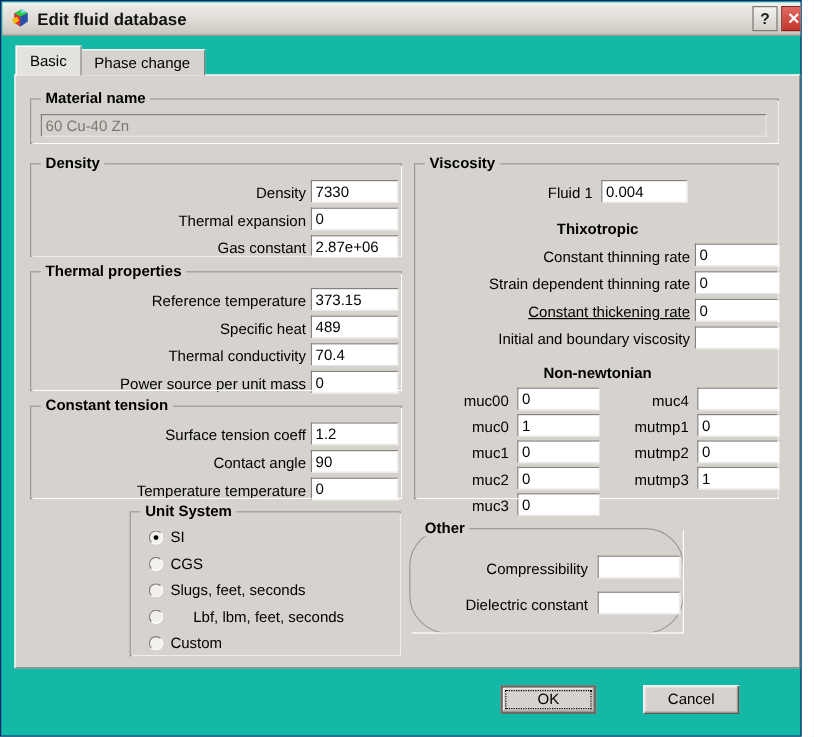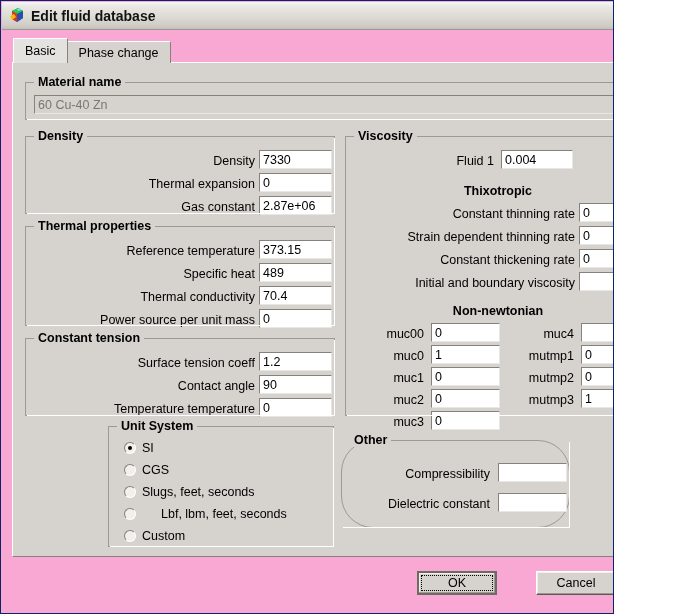--- a/index.html
+++ b/index.html
@@ -5,24 +5,24 @@
   html, body {
     margin: 0;
     padding: 0;
     background: #ffffff;
   }
   body {
     font-family: "Liberation Sans", sans-serif;
   }
   #window {
     position: relative;
-    width: 614px;
+    width: 668px;
     height: 614px;
     box-sizing: border-box;
-    background: #f9a8d4;
+    background: #14b8a6;
     border: 1px solid #0a246a;
     overflow: hidden;
   }
   
   #titlebar {
     position: absolute;
     left: 1px; top: 1px;
     width: 676px;
     height: 27px;
     background: linear-gradient(to bottom,
@@ -301,21 +301,21 @@
 
       <div class="flabel" style="left:60px; top:17px; width:88px;">Fluid 1</div>
       <input class="tf" style="left: 155px; top: 13px; width: 72px;" value="0.004">
 
       <div class="sectionhdr" style="left:0px; top:47px; width:304px;">Thixotropic</div>
 
       <div class="flabel" style="left:10px; top:70px; width:219px;">Constant thinning rate</div>
       <input class="tf" style="left: 233px; top: 66px; width: 71px;" value="0">
       <div class="flabel" style="left:10px; top:93px; width:219px;">Strain dependent thinning rate</div>
       <input class="tf" style="left: 233px; top: 89px; width: 71px;" value="0">
-      <div class="flabel" style="left:10px; top:116px; width:219px;">Constant thickening rate</div>
+      <div class="flabel" style="left:10px; top:116px; width:219px;text-decoration:underline;">Constant thickening rate</div>
       <input class="tf" style="left: 233px; top: 112px; width: 71px;" value="0">
       <div class="flabel" style="left:10px; top:139px; width:219px;">Initial and boundary viscosity</div>
       <input class="tf" style="left: 233px; top: 135px; width: 71px;" value="">
 
       <div class="sectionhdr" style="left:0px; top:167px; width:304px;">Non-newtonian</div>
 
       <div class="flabel" style="left:10px; top:190px; width:68px;">muc00</div>
       <input class="tf" style="left: 85px; top: 186px; width: 69px;" value="0">
       <div class="flabel" style="left:10px; top:212px; width:68px;">muc0</div>
       <input class="tf" style="left: 85px; top: 208px; width: 69px;" value="1">

